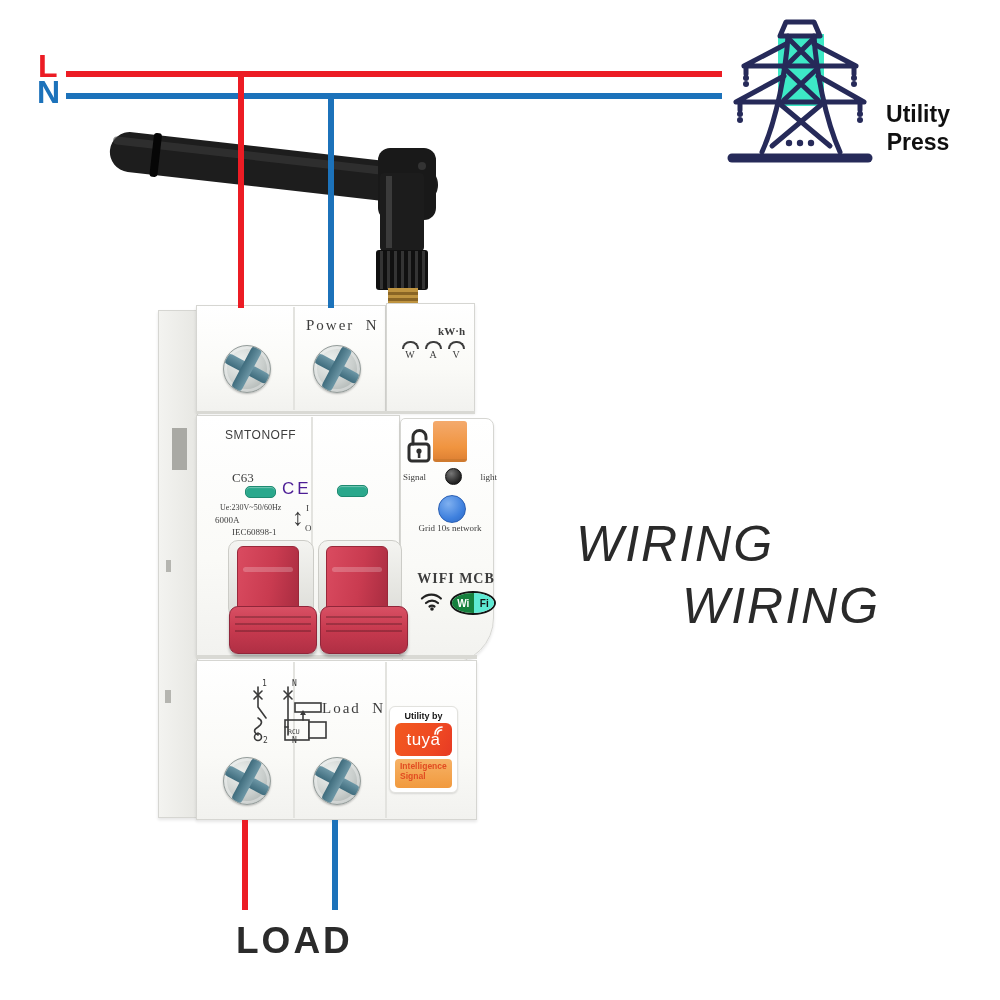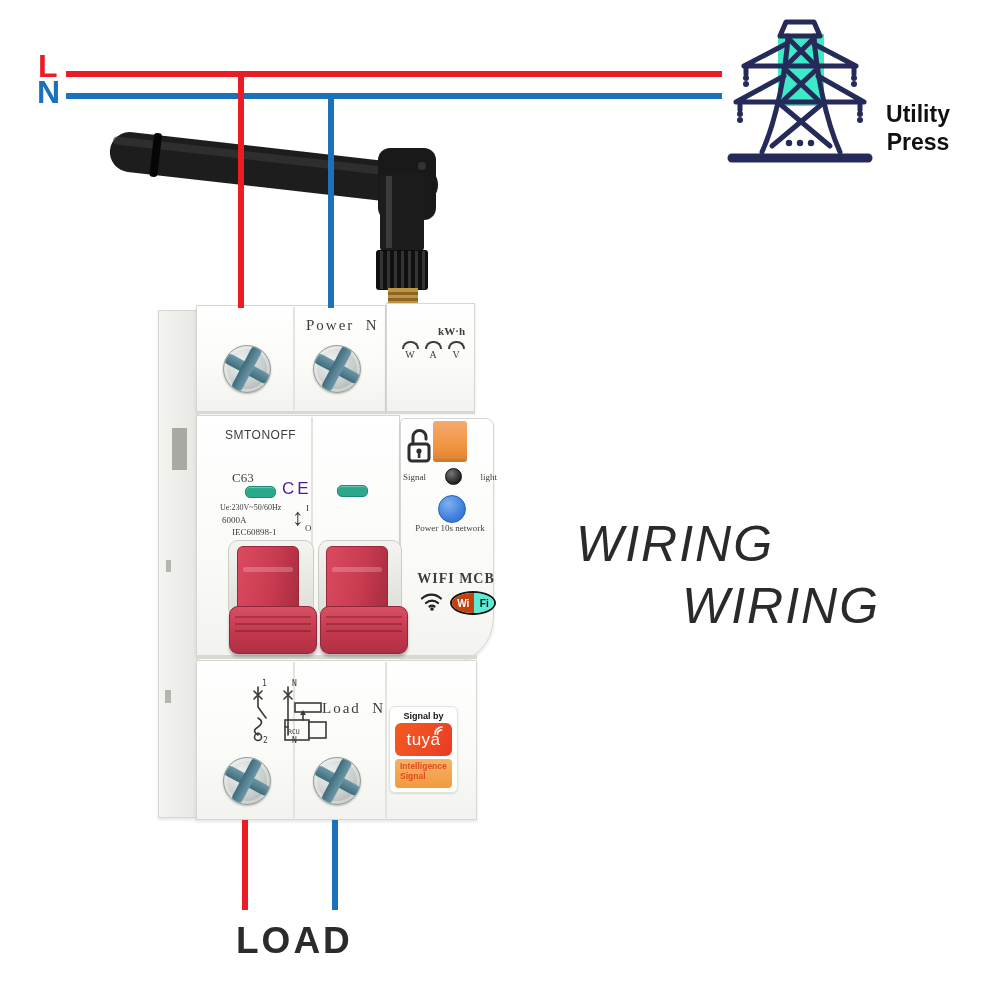--- a/index.html
+++ b/index.html
@@ -40,21 +40,21 @@
   .handle{position:absolute;background:linear-gradient(180deg,#d85064,var(--toggle-red) 45%,#b02f44);
     border:1px solid #90263a;border-radius:9px;box-shadow:0 3px 3px rgba(0,0,0,.25)}
   .handle::before{content:"";position:absolute;left:6%;right:6%;top:9px;height:16px;
     background:repeating-linear-gradient(180deg,rgba(0,0,0,.22) 0 2px,transparent 2px 7px)}
   
   .dev-text{position:absolute;color:var(--ink)}
   .hat{width:13px;height:6px;border:2px solid #3c3c3c;border-bottom:none;border-radius:12px 12px 0 0;margin:0 auto 1px auto}
   
   .wifi-oval{position:absolute;width:42px;height:20px;border:2px solid #141414;border-radius:50%/ 50%;
     overflow:hidden;display:flex;background:#fff}
-  .wifi-oval .wl{flex:1.15;background:#c2410c;color:#fff;font-size:10px;font-weight:bold;
+  .wifi-oval .wl{flex:1.15;background:#15803d;color:#fff;font-size:10px;font-weight:bold;
     display:flex;align-items:center;justify-content:center}
   .wifi-oval .wr{flex:1;background:#5eead4;color:#141414;font-size:10px;font-weight:bold;
     display:flex;align-items:center;justify-content:center}
   
   .tuya-badge{position:absolute;left:389px;top:706px;width:69px;height:87px;background:#fff;border:1px solid #e2e2de;
     border-radius:6px;box-shadow:0 1px 2px rgba(0,0,0,.12);box-sizing:border-box;text-align:center}
   .tuya-red{margin:2px 5px 3px 5px;height:33px;border-radius:6px;
     background:linear-gradient(115deg,#f25a1f,var(--tuya-red) 70%,#e63a24);
     display:flex;align-items:center;justify-content:center;position:relative}
   .tuya-orange{margin:0 5px;height:29px;border-radius:4px;background:linear-gradient(180deg,#f6b266,var(--tuya-orange));
@@ -177,21 +177,21 @@
 <div class="gapline" style="left:196px;top:411px;width:279px;height:3px;z-index:4"></div>
 
 <div class="shell" style="left:196px;top:415px;width:204px;height:241px;z-index:4"></div>
 <div class="vdiv" style="left:311px;top:417px;height:237px;z-index:4"></div>
 
 <div class="dev-text" style="left:225px;top:428px;font-size:12px;letter-spacing:0.5px;color:#3d3d3d;z-index:5">SMTONOFF</div>
 <div class="dev-text mono" style="left:232px;top:470px;font-size:13px;z-index:5">C63</div>
 <div class="pill" style="left:245px;top:486px;z-index:5"></div>
 <div class="dev-text" style="left:282px;top:479px;font-size:17px;letter-spacing:3px;color:#4c1d95;z-index:5">CE</div>
 <div class="dev-text mono" style="left:220px;top:503px;font-size:8px;z-index:5">Ue:230V~50/60Hz</div>
-<div class="dev-text mono" style="left:222px;top:515px;font-size:9px;z-index:5">6000A</div>
+<div class="dev-text mono" style="left:215px;top:515px;font-size:9px;z-index:5">6000A</div>
 <div class="dev-text mono" style="left:232px;top:527px;font-size:9px;z-index:5">IEC60898-1</div>
 <div class="dev-text" style="left:292px;top:502px;font-size:24px;line-height:30px;color:#3a3a3a;z-index:5">↕</div>
 <div class="dev-text mono" style="left:306px;top:503px;font-size:9px;z-index:5">I</div>
 <div class="dev-text mono" style="left:305px;top:523px;font-size:9px;z-index:5">O</div>
 <div class="pill" style="left:337px;top:485px;z-index:5"></div>
 
 <div class="shell" style="left:400px;top:418px;width:94px;height:246px;border-radius:5px 8px 46px 10px;z-index:4"></div>
 <svg class="abs" style="left:406px;top:427px;z-index:5" width="26" height="38" viewBox="0 0 26 38">
   <path d="M7,17 V10 a6.5,6.5 0 0 1 13,0 v2" fill="none" stroke="#2e2e2e" stroke-width="3" stroke-linecap="round"></path>
   <rect x="3" y="17" width="20" height="17" rx="3" fill="none" stroke="#2e2e2e" stroke-width="3"></rect>
@@ -199,21 +199,21 @@
   <rect x="11.8" y="25" width="2.6" height="6" fill="#2e2e2e"></rect>
 </svg>
 <div class="orange-tab" style="left:433px;top:421px;z-index:5"></div>
 
 <div class="abs" style="left:403px;top:468px;width:94px;display:flex;align-items:center;justify-content:space-between;gap:7px;z-index:5">
   <span class="mono" style="font-size:9px;color:#3c3c3c">Signal</span>
   <span class="knob"></span>
   <span class="mono" style="font-size:9px;color:#3c3c3c">light</span>
 </div>
 <div class="btn-blue" style="left:438px;top:495px;z-index:5"></div>
-<div class="dev-text mono" style="left:402px;top:523px;width:96px;text-align:center;font-size:9px;z-index:5">Power 10s network</div>
+<div class="dev-text mono" style="left:402px;top:523px;width:96px;text-align:center;font-size:9px;z-index:5">Grid 10s network</div>
 <div class="dev-text mono" style="left:412px;top:571px;width:88px;text-align:center;font-size:14px;font-weight:bold;letter-spacing:1px;z-index:5">WIFI MCB</div>
 <svg class="abs" style="left:420px;top:591px;z-index:5" width="24" height="20" viewBox="0 0 24 20">
   <g fill="none" stroke="#222" stroke-width="2.2" stroke-linecap="round">
     <path d="M2,8 a14,14 0 0 1 20,0" transform="scale(0.95)"></path>
     <path d="M6,12 a9,9 0 0 1 12,0"></path>
     <path d="M9.5,15.5 a4.5,4.5 0 0 1 5,0"></path>
   </g>
   <circle cx="12" cy="18" r="1.8" fill="#222"></circle>
 </svg>
 <div class="wifi-oval" style="left:450px;top:591px;z-index:5">
@@ -253,21 +253,21 @@
     <text x="47" y="21">N</text>
     <text x="18" y="78">2</text>
     <text x="47" y="78">N</text>
     <text x="43" y="69" font-size="6.5">RCU</text>
   </g>
 </svg>
 
 <div class="dev-text mono" style="left:322px;top:700px;font-size:15px;letter-spacing:2px;white-space:pre;z-index:5">Load  N</div>
 
 <div class="tuya-badge" style="z-index:5">
-  <div style="font-size:9px;font-weight:bold;color:#151515;margin-top:4px">Signal by</div>
+  <div style="font-size:9px;font-weight:bold;color:#151515;margin-top:4px">Utility by</div>
   <div class="tuya-red">
     <span style="color:#fff;font-weight:normal;font-size:17px;letter-spacing:0.5px">tuya</span>
     <svg width="13" height="11" viewBox="0 0 13 11" style="position:absolute;right:6px;top:2px">
       <g fill="none" stroke="#fff" stroke-width="1.7" stroke-linecap="round">
         <path d="M2,9 a7,7 0 0 1 7,-7"></path>
         <path d="M4.5,9 a4,4 0 0 1 4,-4"></path>
       </g>
     </svg>
   </div>
   <div class="tuya-orange">

